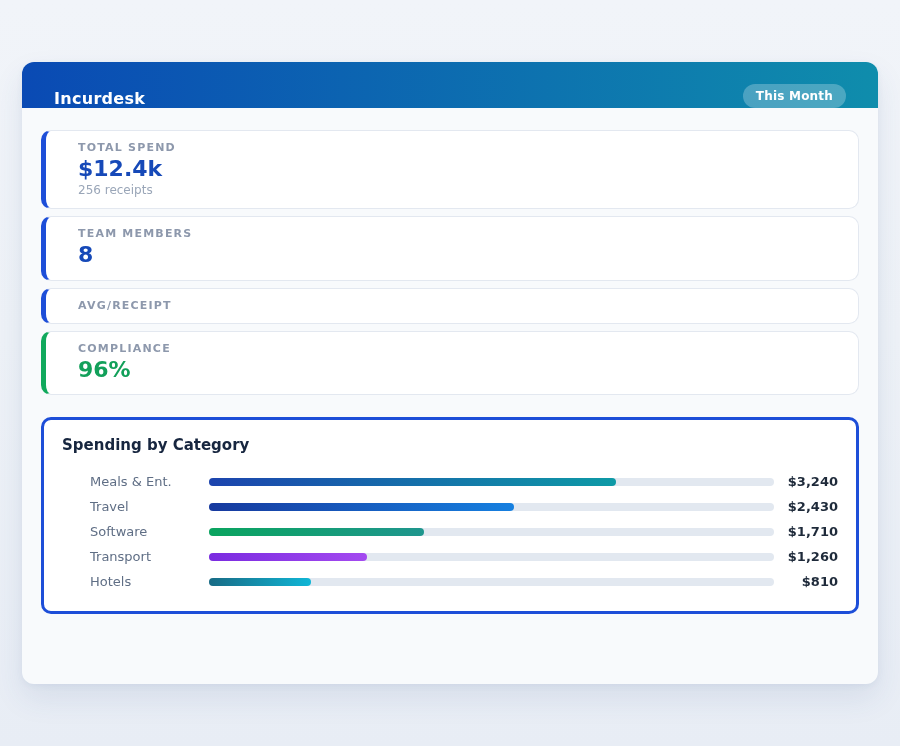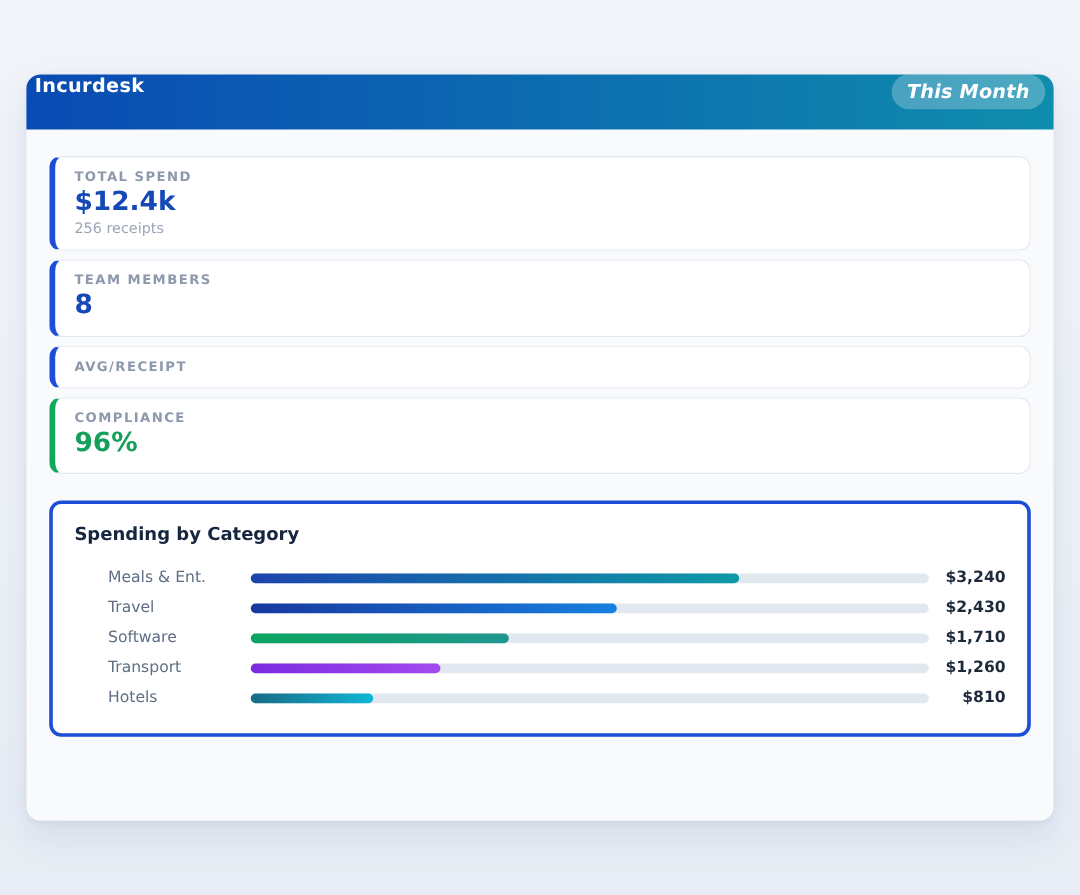--- a/index.html
+++ b/index.html
@@ -9,33 +9,33 @@
     width:900px; height:746px; overflow:hidden;
     background:linear-gradient(180deg,#f1f4f9 0%,#eef2f7 45%,#e8edf5 100%);
   }
   .app-card {
     width:856px; height:622px; margin:62px 0 0 22px;
     background:#f8fafc; border-radius:12px;
     box-shadow:0 14px 30px rgba(50,80,140,.10), 0 2px 6px rgba(50,80,140,.06);
   }
   .app-header {
     height:46px; border-radius:12px 12px 0 0;
-    display:flex; align-items:flex-start; justify-content:space-between;
-    padding:0 7px;
+    display:flex; align-items:flex-end; justify-content:space-between;
+    padding:0 32px;
   }
   .app-title { color:#ffffff; font-size:16px; font-weight:700; letter-spacing:.3px; }
   .badge {
     background:rgba(255,255,255,.25); color:#ffffff;
-    font-size:16px; font-weight:700; letter-spacing:.2px;
-    padding:5px 13px; border-radius:999px; cursor:pointer;font-style:italic;
+    font-size:12px; font-weight:700; letter-spacing:.2px;
+    padding:5px 13px; border-radius:999px; cursor:pointer;
   }
   .content { padding:22px 19px 0 19px; }
   .stat-card {
     background:#ffffff; border:1px solid #e3e8f0; border-left:5px solid #1d4ed8;
-    border-radius:10px; padding:10px 16px 11px; margin-bottom:7px;
+    border-radius:10px; padding:10px 32px 11px; margin-bottom:7px;
   }
   .stat-label { font-size:11px; font-weight:700; color:#8d98ac; letter-spacing:1.2px; }
   .stat-value { font-size:22px; font-weight:700; color:#1649b8; margin-top:2px; line-height:1.2; }
   .stat-sub { font-size:12px; color:#9aa6b8; margin-top:1px; }
   .spend-card {
     margin-top:22px; background:#ffffff; border:3px solid #1d4ed8;
     border-radius:10px; padding:16px 18px 17px;
   }
   .spend-title { font-size:15px; font-weight:700; color:#17263f; margin-bottom:15px; }
   .spend-row {

